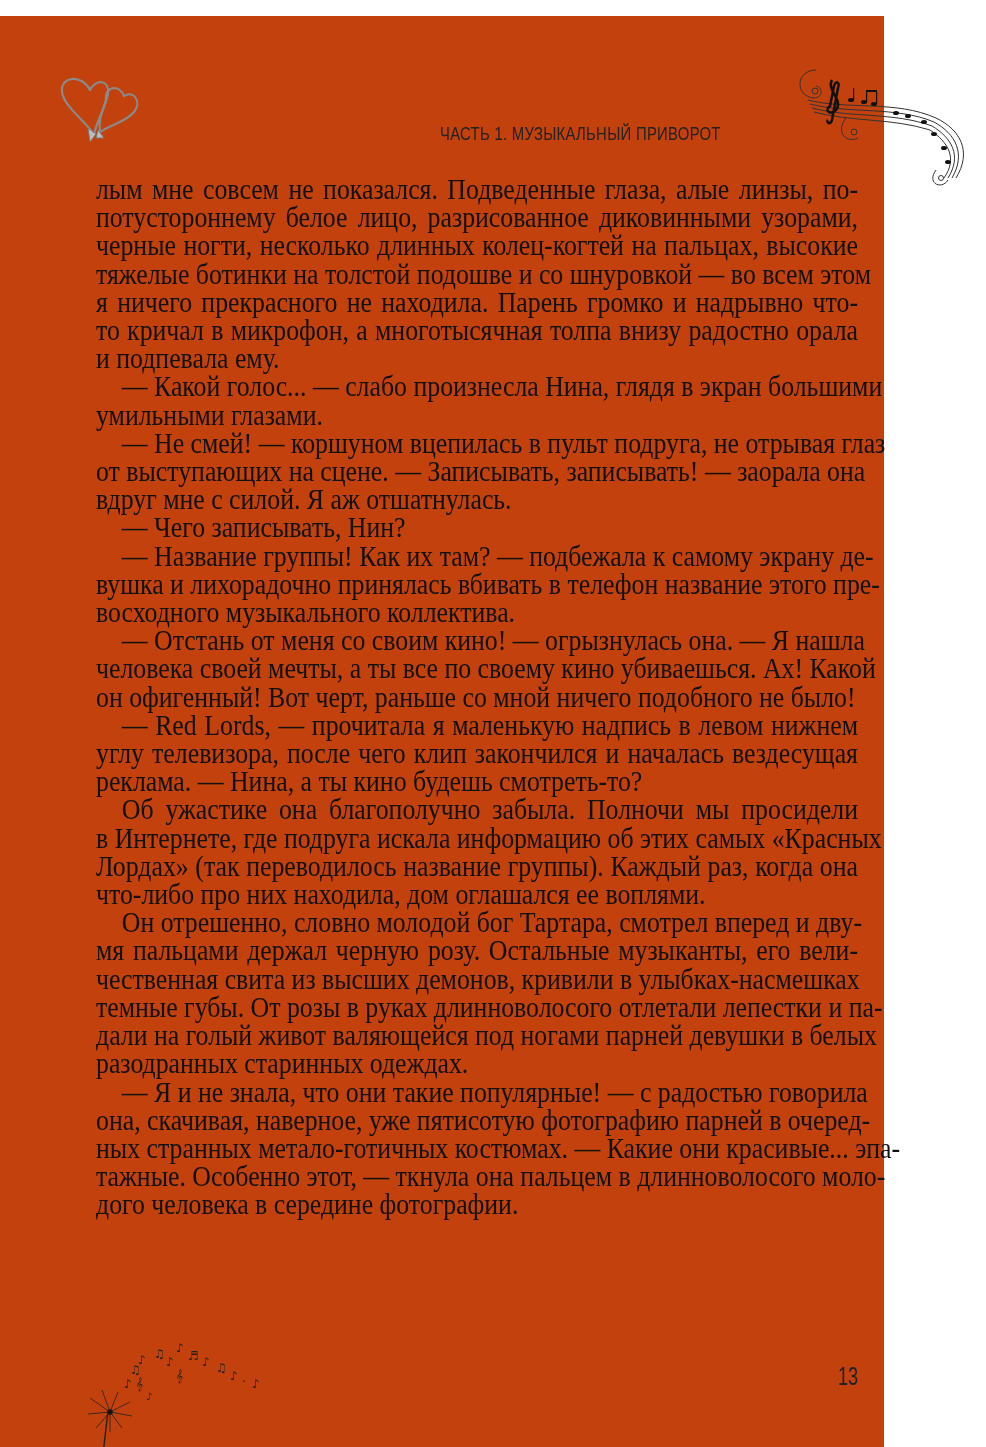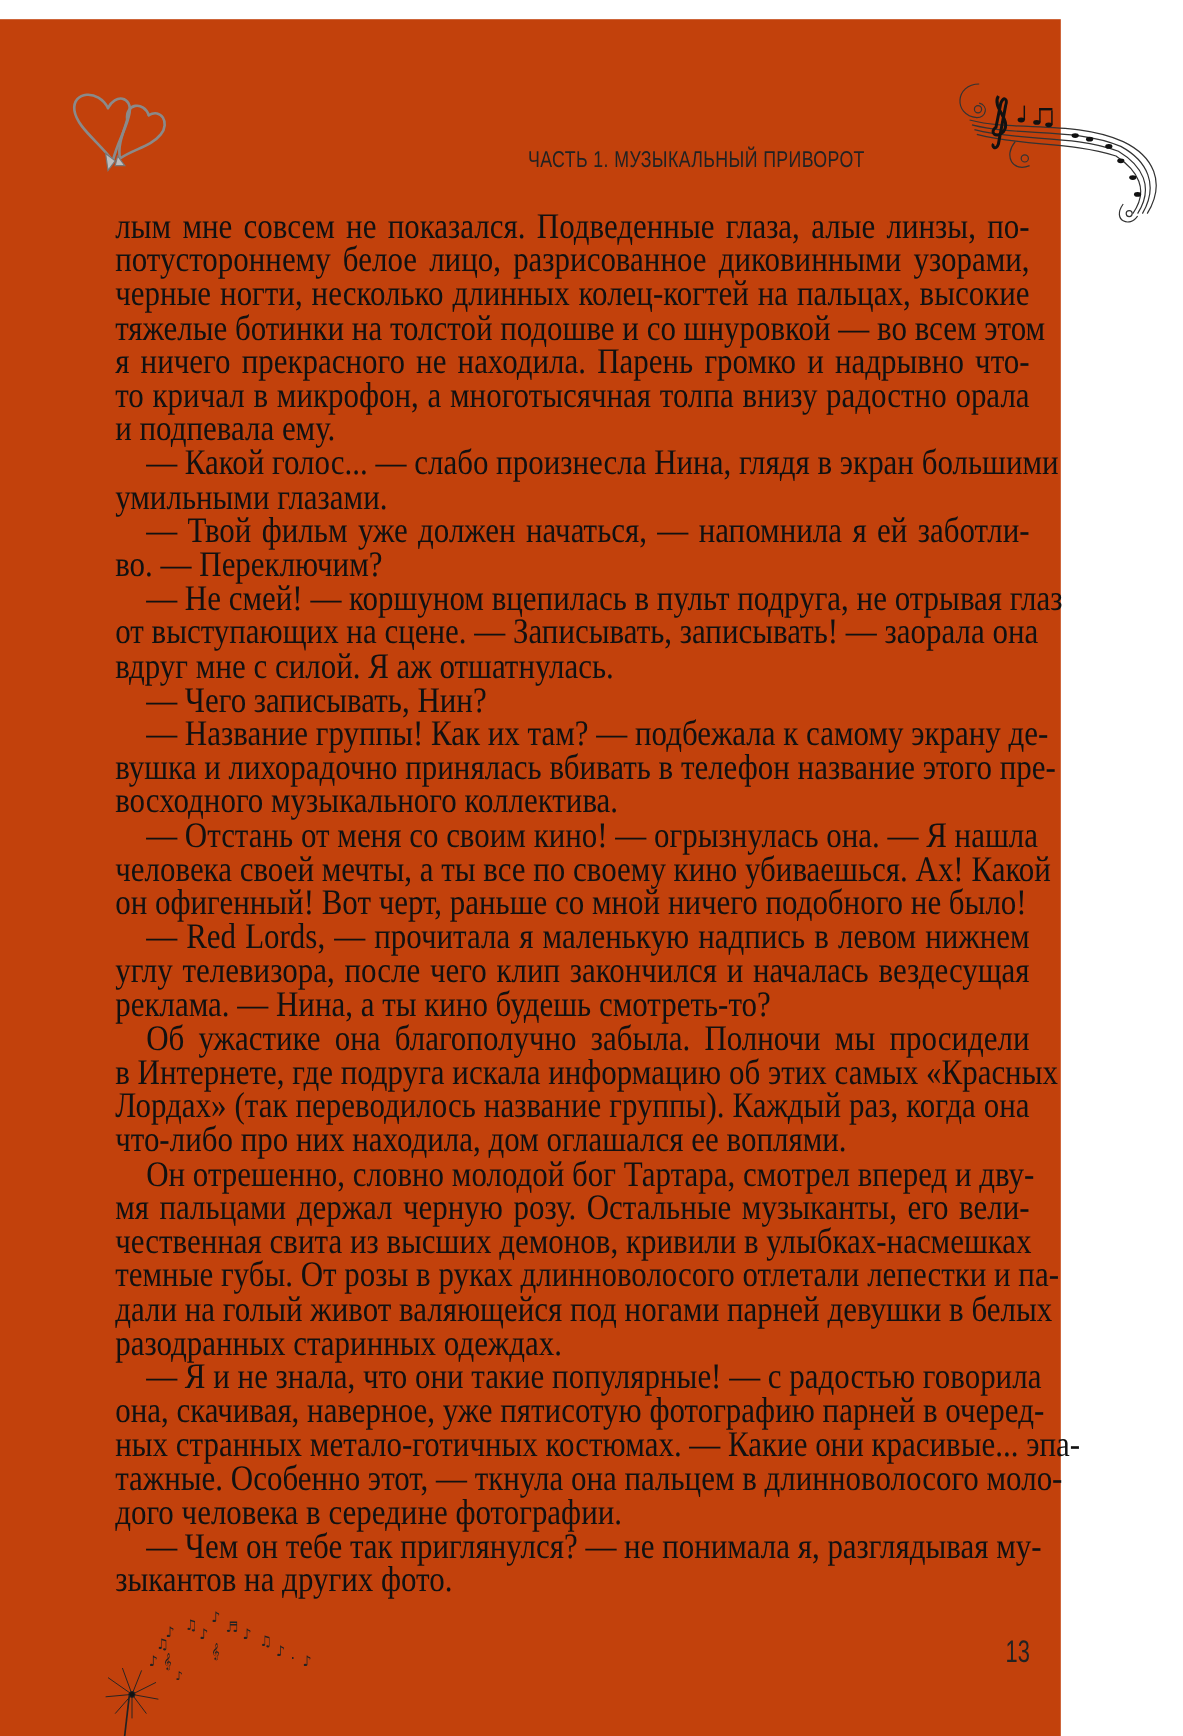--- a/index.html
+++ b/index.html
@@ -99,24 +99,20 @@
         <span class="line">тяжелые ботинки на толстой подошве и со шнуровкой — во всем этом</span>
         <span class="line">я ничего прекрасного не находила. Парень громко и надрывно что-</span>
         <span class="line">то кричал в микрофон, а многотысячная толпа внизу радостно орала</span>
         <span class="line last">и подпевала ему.</span>
       </div>
       <div class="para">
         <span class="line indent">— Какой голос... — слабо произнесла Нина, глядя в экран большими</span>
         <span class="line last">умильными глазами.</span>
       </div>
       <div class="para">
-        <span class="line indent">— Твой фильм уже должен начаться, — напомнила я ей заботли-</span>
-        <span class="line last">во. — Переключим?</span>
-      </div>
-      <div class="para">
         <span class="line indent">— Не смей! — коршуном вцепилась в пульт подруга, не отрывая глаз</span>
         <span class="line">от выступающих на сцене. — Записывать, записывать! — заорала она</span>
         <span class="line last">вдруг мне с силой. Я аж отшатнулась.</span>
       </div>
       <div class="para">
         <span class="line indent last">— Чего записывать, Нин?</span>
       </div>
       <div class="para">
         <span class="line indent">— Название группы! Как их там? — подбежала к самому экрану де-</span>
         <span class="line">вушка и лихорадочно принялась вбивать в телефон название этого пре-</span>
@@ -146,24 +142,20 @@
         <span class="line">дали на голый живот валяющейся под ногами парней девушки в белых</span>
         <span class="line last">разодранных старинных одеждах.</span>
       </div>
       <div class="para">
         <span class="line indent">— Я и не знала, что они такие популярные! — с радостью говорила</span>
         <span class="line">она, скачивая, наверное, уже пятисотую фотографию парней в очеред-</span>
         <span class="line">ных странных метало-готичных костюмах. — Какие они красивые... эпа-</span>
         <span class="line">тажные. Особенно этот, — ткнула она пальцем в длинноволосого моло-</span>
         <span class="line last">дого человека в середине фотографии.</span>
       </div>
-      <div class="para">
-        <span class="line indent">— Чем он тебе так приглянулся? — не понимала я, разглядывая му-</span>
-        <span class="line last">зыкантов на других фото.</span>
-      </div>
     </div>
 
   <svg class="dandelion" viewBox="0 0 250 127">
     <g stroke="#222" stroke-width="0.8" fill="none">
       <line x1="82" y1="75" x2="76" y2="127" stroke-width="1.4"></line>
       <g transform="translate(84,76)">
         <line x1="0" y1="0" x2="-20" y2="-14"></line>
           <line x1="0" y1="0" x2="-8" y2="-22"></line>
         <line x1="0" y1="0" x2="8" y2="-20"></line>
           <line x1="0" y1="0" x2="20" y2="-10"></line>

